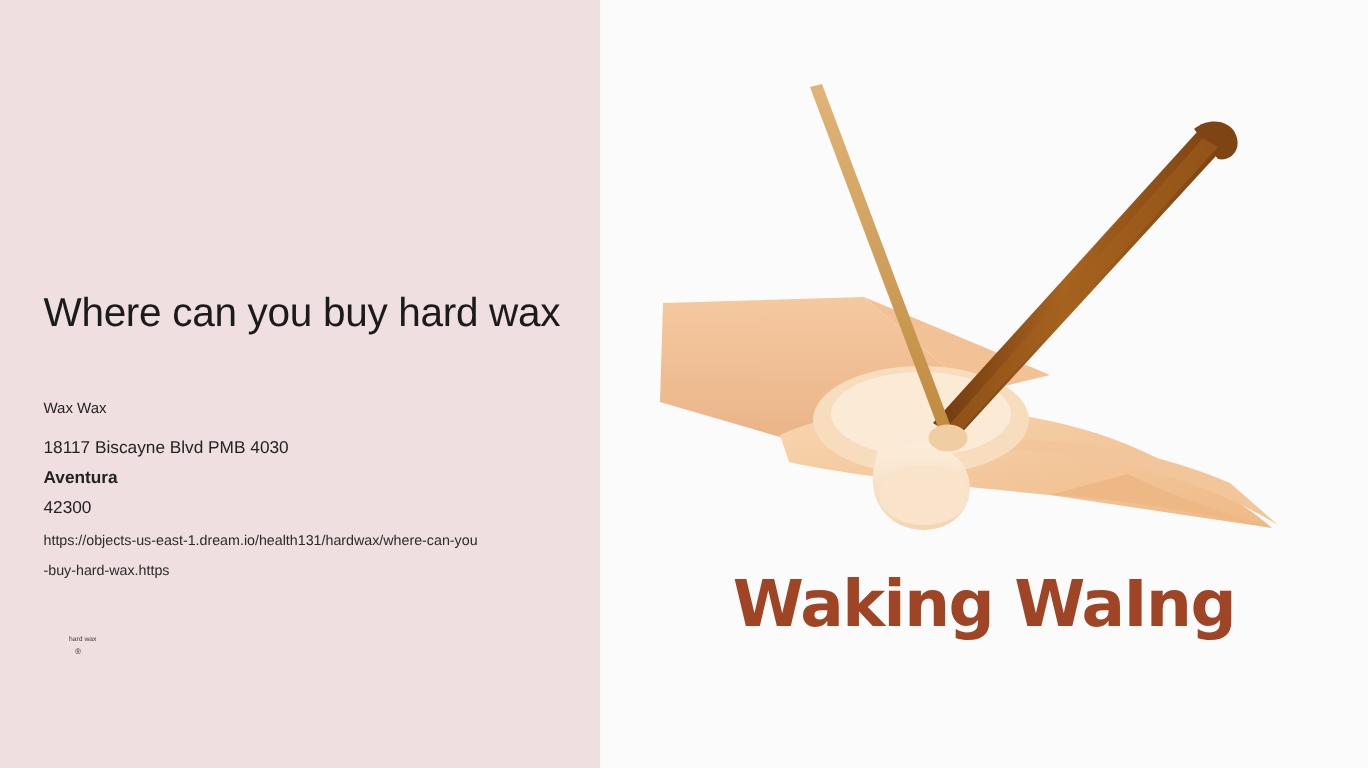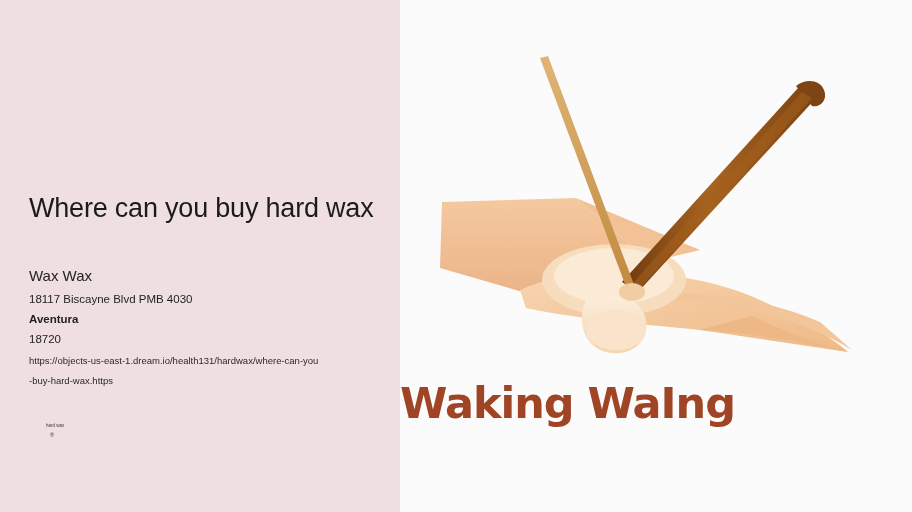--- a/index.html
+++ b/index.html
@@ -41,21 +41,21 @@
     font-size: 27px;
     line-height: 33px;
     color: #1b1b1b;
     font-weight: normal;
     letter-spacing: -0.2px;
   }
   .brand {
     position: absolute;
     left: 29px;
     top: 267px;
-    font-size: 15px;
+    font-size: 10px;
     color: #232323;
   }
   .addr-line {
     position: absolute;
     left: 29px;
     font-size: 11.5px;
     color: #232323;
   }
   .addr1 { top: 293px; }
   .addr2 { top: 313px; font-weight: bold; }
@@ -89,38 +89,39 @@
     left: 0;
     top: 0;
     width: 512px;
     height: 512px;
   }
   .wordmark {
     position: absolute;
     left: 0;
     top: 378px;
     width: 512px;
+    text-align: center;
     font-family: "DejaVu Sans", sans-serif;
     font-weight: bold;
     font-size: 43px;
     color: #9f4526;
     letter-spacing: -1px;
   }
 </style>
 </head>
 <body>
 
 <div class="page">
 
   <div class="left-panel">
     <div class="title">Where can you buy hard wax</div>
     <div class="brand">Wax Wax</div>
     <div class="addr-line addr1">18117 Biscayne Blvd PMB 4030</div>
     <div class="addr-line addr2">Aventura</div>
-    <div class="addr-line addr3">18720</div>
+    <div class="addr-line addr3">42300</div>
     <div class="url-line url1">https://objects-us-east-1.dream.io/health131/hardwax/where-can-you</div>
     <div class="url-line url2">-buy-hard-wax.https</div>
     <div class="tiny-kw">hard wax</div>
     <div class="tiny-mark">®</div>
   </div>
 
   <div class="right-panel">
     <svg class="illus" viewBox="0 0 512 512">
       <defs>
         <linearGradient id="skinGrad" x1="0" y1="0" x2="1" y2="1">

